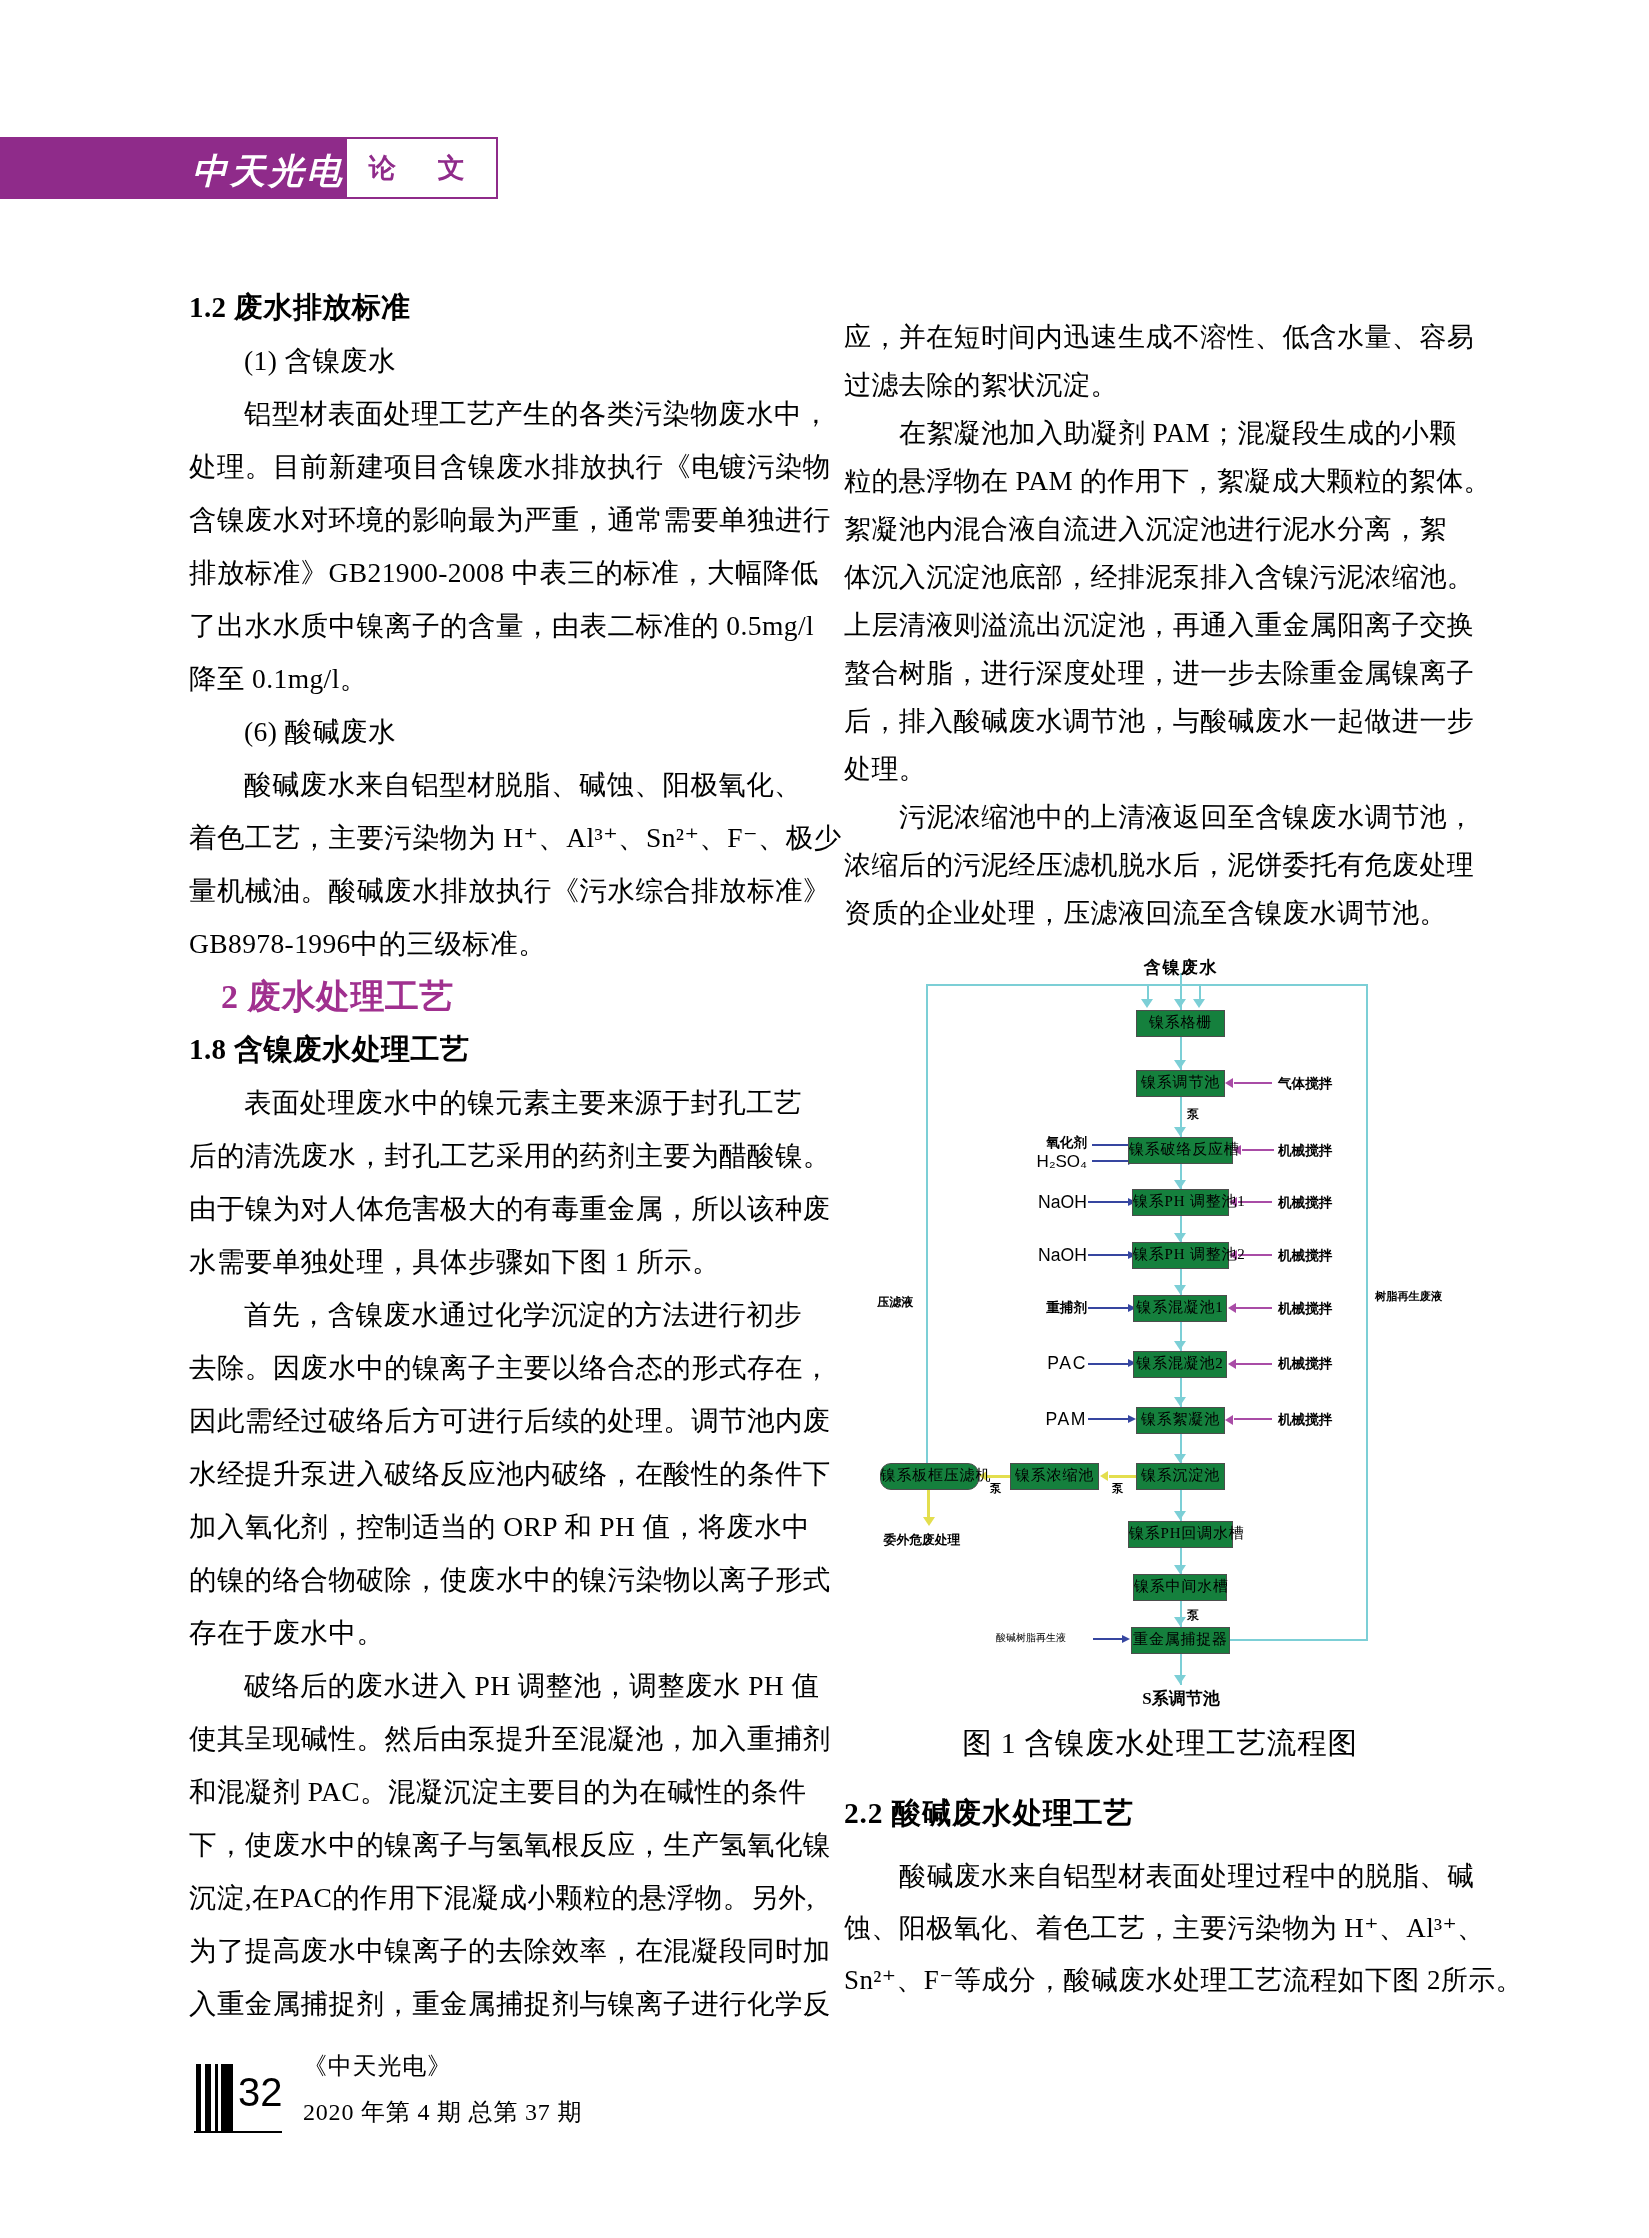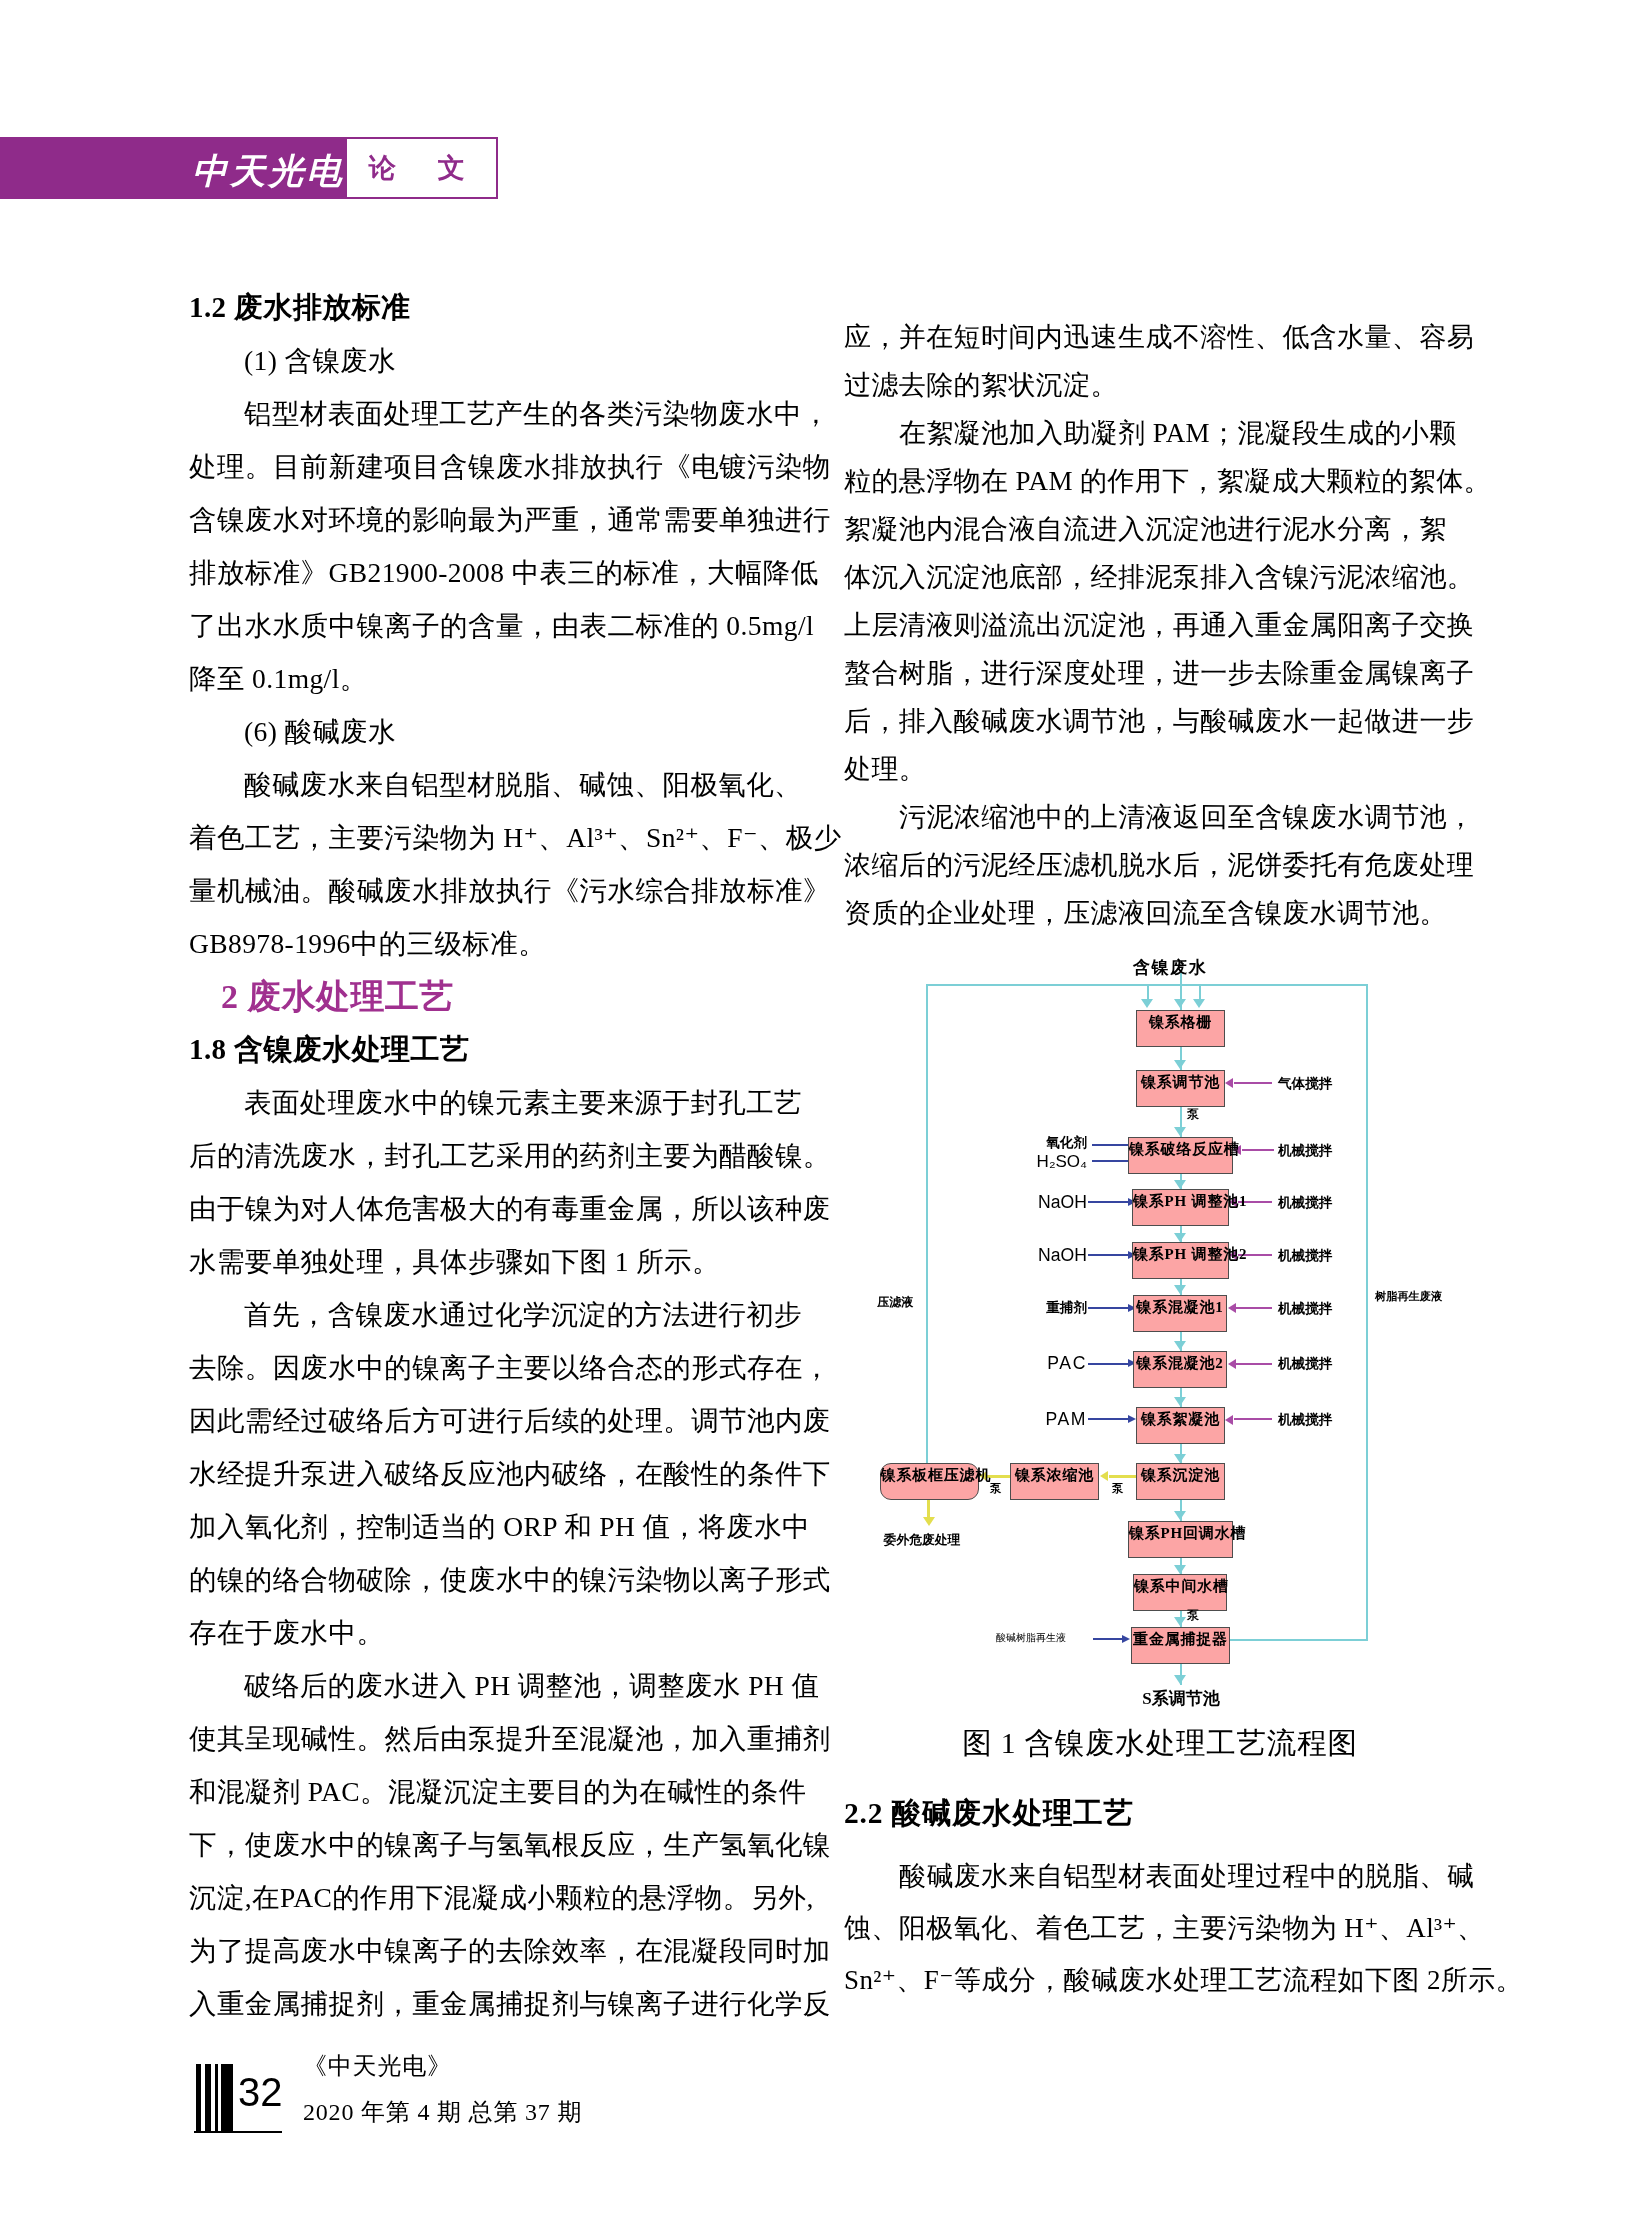--- a/index.html
+++ b/index.html
@@ -20,22 +20,22 @@
   .tl{height:53px;line-height:53px;font-size:27.5px;letter-spacing:0.4px;white-space:nowrap;}
   .colRt .tl{height:48px;line-height:48px;font-size:27px;}
   .colRb .tl{height:52px;line-height:52px;font-size:27px;}
   .ind{text-indent:55px;}
   .h-sub{font-weight:bold;font-size:29px;}
   .h-main{font-weight:bold;font-size:34px;color:#a0308f;margin-left:32px;}
   .caption{position:absolute;left:844px;top:1724px;width:632px;text-align:center;font-size:29.5px;letter-spacing:0.8px;}
   .h22{position:absolute;left:844px;top:1794px;font-size:29.5px;font-weight:bold;letter-spacing:0.8px;}
   
   .fc{position:absolute;left:866px;top:954px;width:646px;height:770px;font-family:"Liberation Serif",serif;}
-  .box{position:absolute;height:37px;box-sizing:border-box;border:1.6px solid #4d4d4d;background:#fca5a5;z-index:2;
-       text-align:center;font-size:15px;font-weight:700;line-height:23px;letter-spacing:0.8px;white-space:nowrap;}
+  .box{position:absolute;height:27px;box-sizing:border-box;border:1.6px solid #4d4d4d;background:#15803d;z-index:2;
+       text-align:center;font-size:15px;font-weight:400;line-height:23px;letter-spacing:0.8px;white-space:nowrap;}
   .fl{position:absolute;z-index:2;white-space:nowrap;}
   .stem{position:absolute;background:currentColor;z-index:0;}
   .ah-d{position:absolute;width:0;height:0;border-left:6.4px solid transparent;border-right:6.4px solid transparent;
         border-top:9.6px solid currentColor;z-index:1;}
   .ah-l{position:absolute;width:0;height:0;border-top:5.6px solid transparent;border-bottom:5.6px solid transparent;
         border-right:8.8px solid currentColor;z-index:1;}
   .ah-r{position:absolute;width:0;height:0;border-top:4.8px solid transparent;border-bottom:4.8px solid transparent;
         border-left:8.8px solid currentColor;z-index:1;}
   .cyan{color:#7ccfd6;}.mag{color:#a94ca6;}.blu{color:#3646a0;}.yel{color:#e3de4e;}
   .lblL{position:absolute;width:96px;text-align:right;z-index:2;white-space:nowrap;}
@@ -129,21 +129,21 @@
   <div class="ah-d cyan" style="left:308px;top:279px;"></div>
   <div class="ah-d cyan" style="left:308px;top:331px;"></div>
   <div class="ah-d cyan" style="left:308px;top:387px;"></div>
   <div class="ah-d cyan" style="left:308px;top:443px;"></div>
   <div class="ah-d cyan" style="left:308px;top:500px;"></div>
   <div class="ah-d cyan" style="left:308px;top:557px;"></div>
   <div class="ah-d cyan" style="left:308px;top:611px;"></div>
   <div class="ah-d cyan" style="left:308px;top:663px;"></div>
   <div class="ah-d cyan" style="left:308px;top:721px;"></div>
 
-  <div class="fl" style="left:267px;top:1.6px;width:96px;font-size:17px;font-weight:600;letter-spacing:1.6px;">含镍废水</div>
+  <div class="fl" style="left:267px;top:1.6px;width:96px;text-align:center;font-size:17px;font-weight:600;letter-spacing:1.6px;">含镍废水</div>
   <div class="fl" style="left:267px;top:733px;width:96px;text-align:center;font-size:17px;font-weight:600;">S系调节池</div>
 
   <div class="box" style="left:270px;top:56px;width:89px;">镍系格栅</div>
   <div class="box" style="left:270px;top:116px;width:89px;">镍系调节池</div>
   <div class="box" style="left:262px;top:183px;width:105px;">镍系破络反应槽</div>
   <div class="box" style="left:266px;top:235px;width:97px;">镍系PH 调整池1</div>
   <div class="box" style="left:266px;top:288px;width:97px;">镍系PH 调整池2</div>
   <div class="box" style="left:267px;top:341px;width:94px;">镍系混凝池1</div>
   <div class="box" style="left:267px;top:397px;width:94px;">镍系混凝池2</div>
   <div class="box" style="left:270px;top:453px;width:89px;">镍系絮凝池</div>

